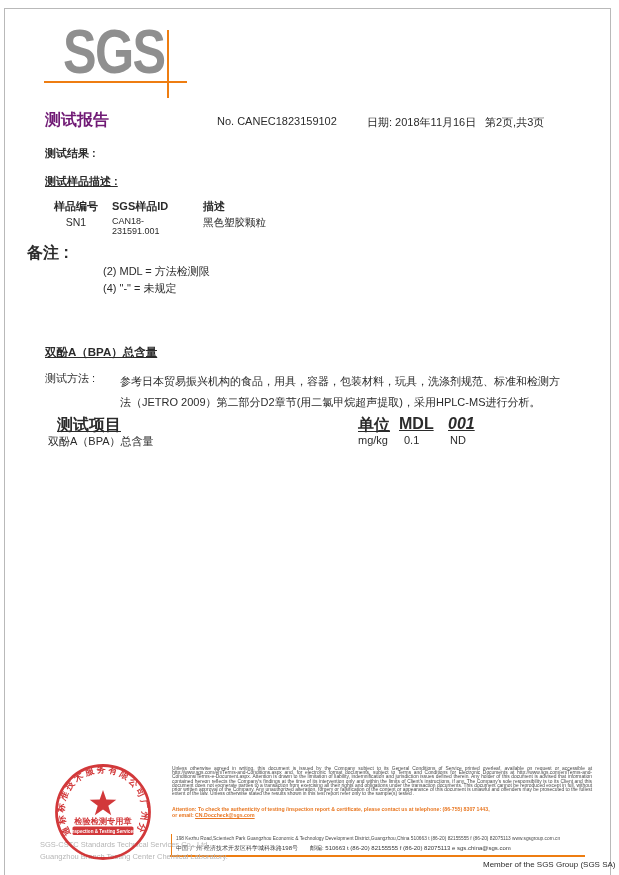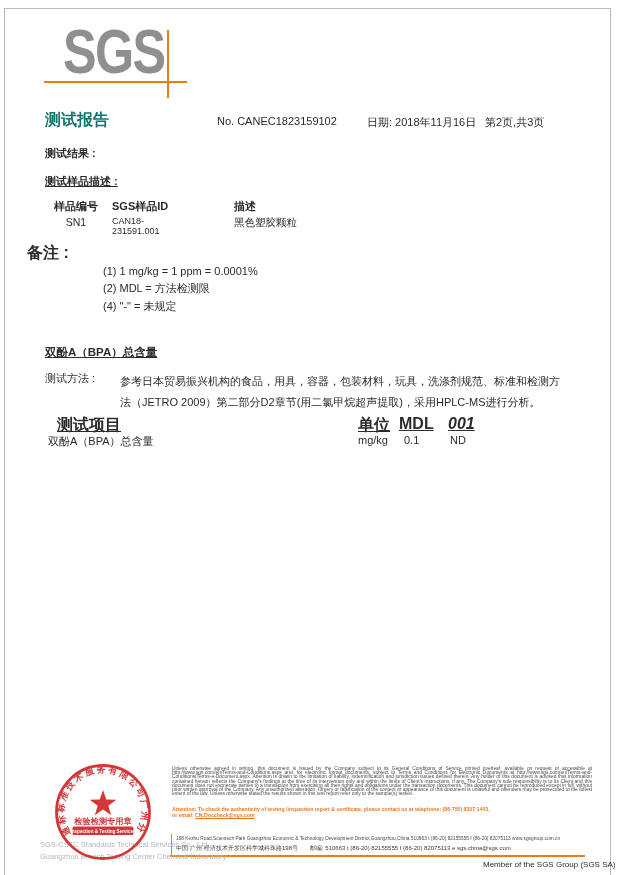--- a/index.html
+++ b/index.html
@@ -8,34 +8,34 @@
   .abs{position:absolute;}
   .frame{left:4px;top:8px;width:605px;height:880px;border:1px solid #b9b9b9;}
 
   
   .logo-text{left:63px;top:22px;font-size:63px;font-weight:bold;color:#8f8f8f;
              letter-spacing:-2px;line-height:58px;transform:scaleX(.8);transform-origin:left top;}
   .logo-vline{left:167px;top:30px;width:2px;height:68px;background:#ee7d11;}
   .logo-hline{left:44px;top:81px;width:143px;height:2px;background:#ee7d11;}
 
   
-  .doc-title{left:45px;top:110px;font-size:16px;font-weight:bold;color:#0f766e;}
+  .doc-title{left:45px;top:110px;font-size:16px;font-weight:bold;color:#701a75;}
   .report-no{left:217px;top:115px;font-size:11px;}
   .report-date{left:367px;top:115px;font-size:11px;}
   .page-info{left:485px;top:115px;font-size:11px;}
 
   .results-label{left:45px;top:146px;font-size:11px;font-weight:bold;}
   .sampledesc-label{left:45px;top:174px;font-size:11px;font-weight:bold;text-decoration:underline;}
 
   
   .st-h{top:199px;font-size:11px;font-weight:bold;}
   .st-r{top:216px;font-size:10.5px;}
   .st-c1{left:45px;width:62px;text-align:center;}
   .st-c2{left:112px;width:72px;}
-  .st-c3{left:203px;margin-left:31px;}
+  .st-c3{left:203px;}
   .st-id{font-size:9px;}
 
   .notes-label{left:27px;top:243px;font-size:16px;font-weight:bold;}
   .notes{left:103px;top:263px;font-size:11px;line-height:17.3px;}
 
   .bpa-heading{left:45px;top:345px;font-size:11.5px;font-weight:bold;text-decoration:underline;}
   .method-label{left:45px;top:371px;font-size:11px;}
   .method-text{left:120px;top:371px;width:447px;font-size:11px;line-height:21px;}
 
   
@@ -82,21 +82,20 @@
 
 <div class="abs st-h st-c1">样品编号</div>
 <div class="abs st-h st-c2">SGS样品ID</div>
 <div class="abs st-h st-c3">描述</div>
 <div class="abs st-r st-c1">SN1</div>
 <div class="abs st-r st-c2 st-id">CAN18-231591.001</div>
 <div class="abs st-r st-c3">黑色塑胶颗粒</div>
 
 <div class="abs notes-label">备注 :</div>
 <div class="abs notes">
-  <div>(1) 1 mg/kg = 1 ppm = 0.0001%</div>
   <div>(2) MDL = 方法检测限</div>
   <div>(4) "-" = 未规定</div>
 </div>
 
 <div class="abs bpa-heading">双酚A（BPA）总含量</div>
 <div class="abs method-label">测试方法 :</div>
 <div class="abs method-text">参考日本贸易振兴机构的食品，用具，容器，包装材料，玩具，洗涤剂规范、标准和检测方法（JETRO 2009）第二部分D2章节(用二氯甲烷超声提取)，采用HPLC-MS进行分析。</div>
 
 <div class="abs rt-h rt-item-h">测试项目</div>
 <div class="abs rt-h rt-unit">单位</div>

